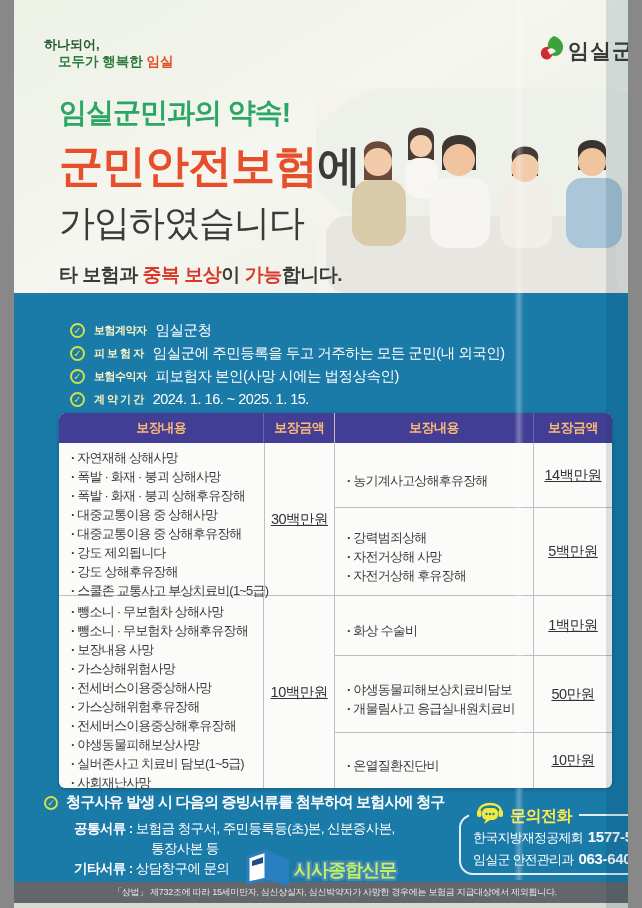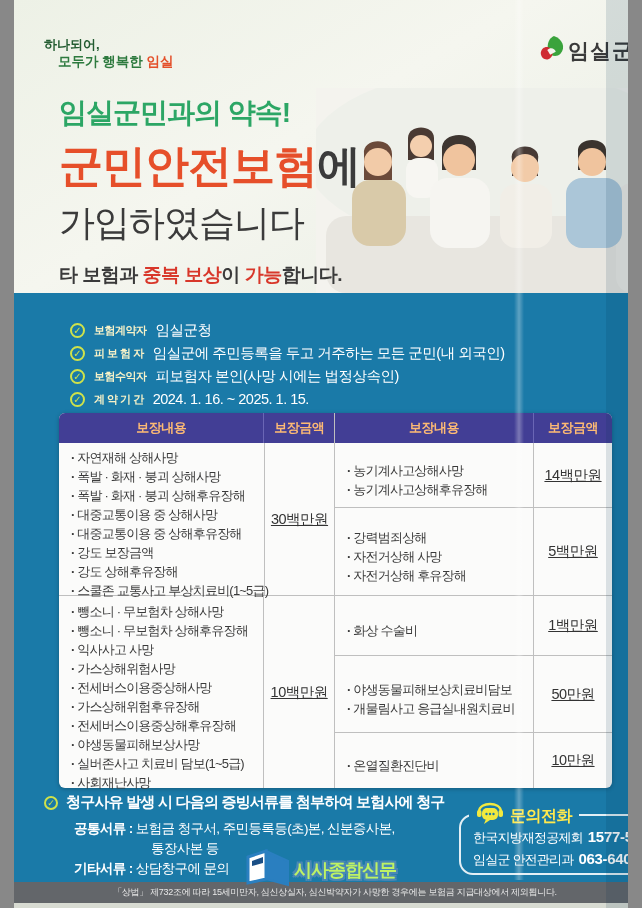--- a/index.html
+++ b/index.html
@@ -192,51 +192,50 @@
           <div class="th th-content">보장내용</div>
           <div class="th th-amount">보장금액</div>
         </div>
         <div class="tgroup" style="height:153px;">
           <ul class="td-content">
             <li class="cov-item">자연재해 상해사망</li>
             <li class="cov-item">폭발 · 화재 · 붕괴 상해사망</li>
             <li class="cov-item">폭발 · 화재 · 붕괴 상해후유장해</li>
             <li class="cov-item">대중교통이용 중 상해사망</li>
             <li class="cov-item">대중교통이용 중 상해후유장해</li>
-            <li class="cov-item">강도 보장금액</li>
+            <li class="cov-item">강도 제외됩니다</li>
             <li class="cov-item">강도 상해후유장해</li>
             <li class="cov-item">스쿨존 교통사고 부상치료비(1~5급)</li>
           </ul>
           <div class="td-amount">30백만원</div>
         </div>
         <div class="tgroup" style="height:192px;">
           <ul class="td-content">
             <li class="cov-item">뺑소니 · 무보험차 상해사망</li>
             <li class="cov-item">뺑소니 · 무보험차 상해후유장해</li>
-            <li class="cov-item">익사사고 사망</li>
+            <li class="cov-item">보장내용 사망</li>
             <li class="cov-item">가스상해위험사망</li>
             <li class="cov-item">전세버스이용중상해사망</li>
             <li class="cov-item">가스상해위험후유장해</li>
             <li class="cov-item">전세버스이용중상해후유장해</li>
             <li class="cov-item">야생동물피해보상사망</li>
             <li class="cov-item">실버존사고 치료비 담보(1~5급)</li>
             <li class="cov-item">사회재난사망</li>
           </ul>
           <div class="td-amount">10백만원</div>
         </div>
       </div>
 
       <div class="tcol tcol-right">
         <div class="thead">
           <div class="th th-content">보장내용</div>
           <div class="th th-amount">보장금액</div>
         </div>
         <div class="tgroup" style="height:65px;">
           <ul class="td-content">
-            <li class="cov-item">농기계사고상해사망</li>
             <li class="cov-item">농기계사고상해후유장해</li>
           </ul>
           <div class="td-amount">14백만원</div>
         </div>
         <div class="tgroup" style="height:88px;">
           <ul class="td-content">
             <li class="cov-item">강력범죄상해</li>
             <li class="cov-item">자전거상해 사망</li>
             <li class="cov-item">자전거상해 후유장해</li>
           </ul>

